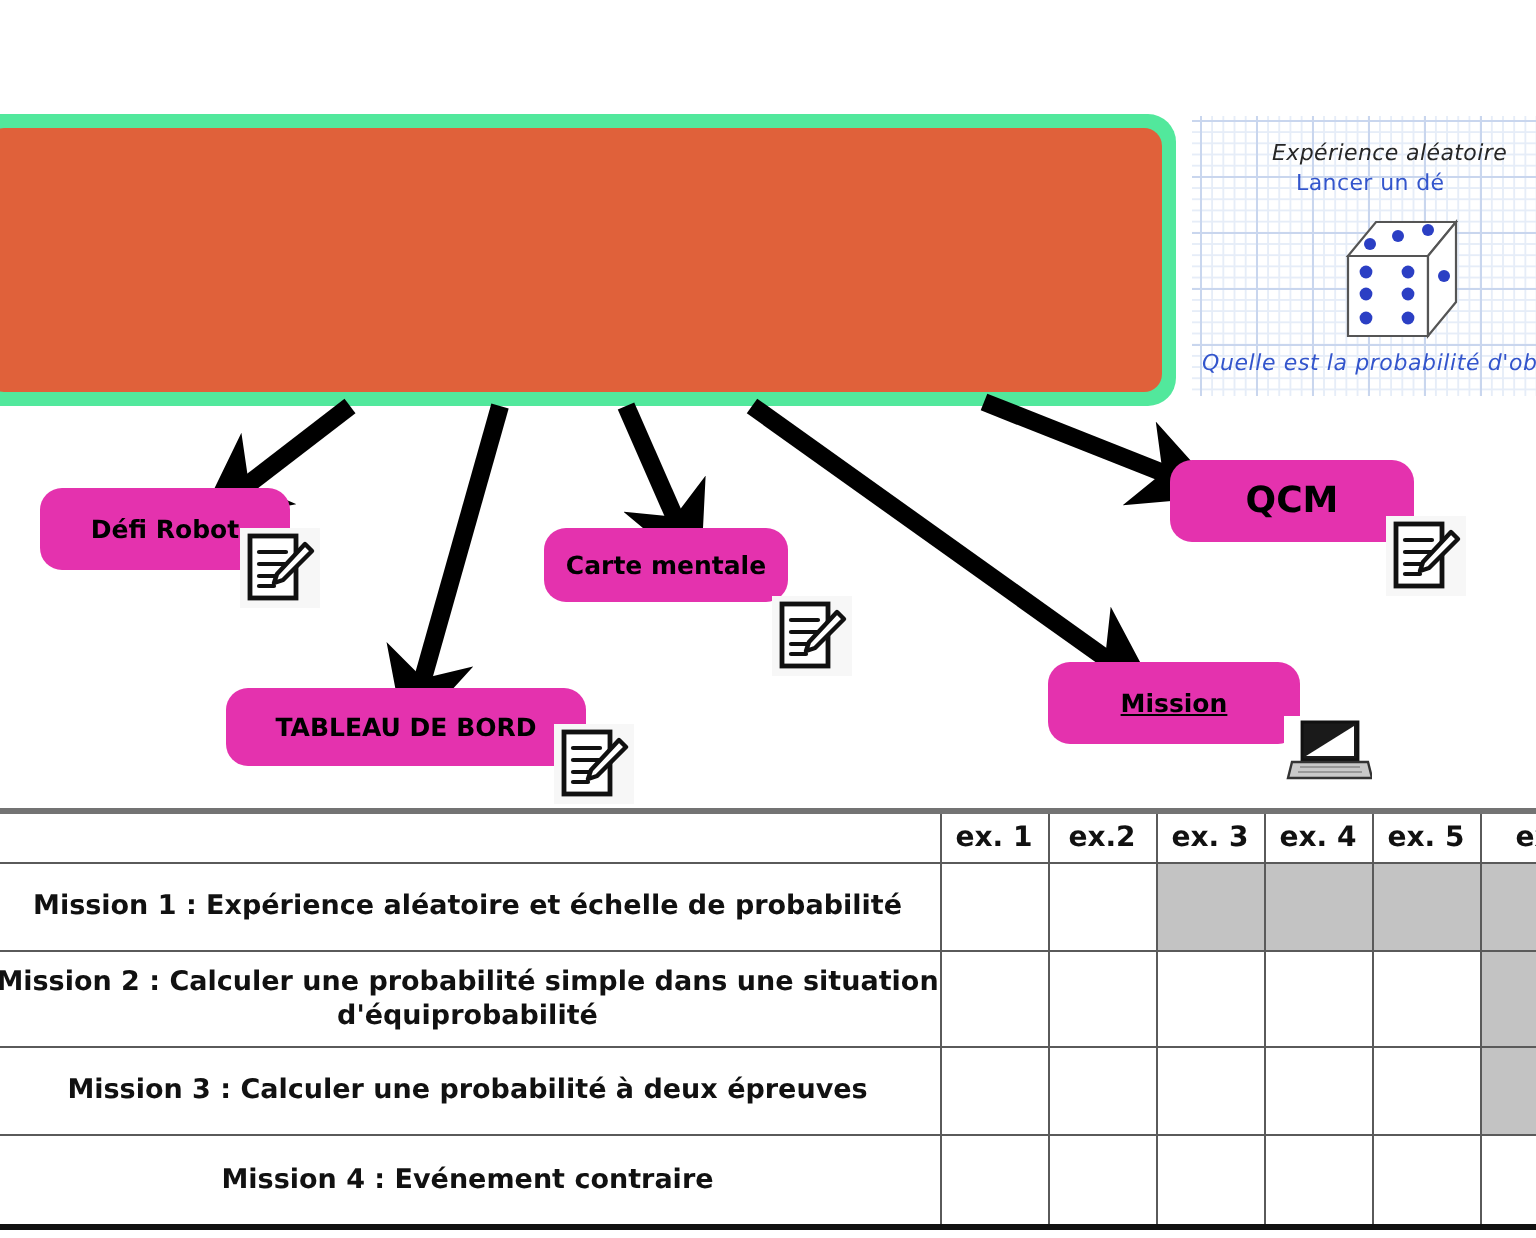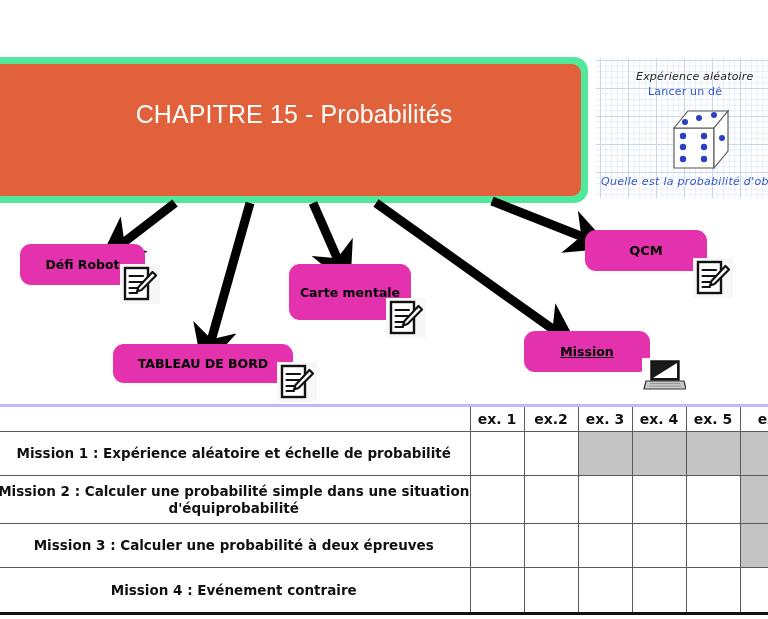--- a/index.html
+++ b/index.html
@@ -114,22 +114,22 @@
     display: flex;
     align-items: center;
     justify-content: center;
     color: #000000;
     font-weight: bold;
     font-family: "DejaVu Sans", sans-serif;
     box-sizing: border-box;
   }
   #pill-defi      { left: 20px;  top: 244px; width: 125px; height: 41px; font-size: 12.5px; }
   #pill-tableau   { left: 113px; top: 344px; width: 180px; height: 39px; font-size: 12.5px; }
-  #pill-carte     { left: 289px; top: 264px; width: 122px; height: 56px; font-size: 12.5px; }
-  #pill-qcm       { left: 585px; top: 230px; width: 122px; height: 41px; font-size: 13px; }
+  #pill-carte     { left: 272px; top: 264px; width: 122px; height: 37px; font-size: 12.5px; }
+  #pill-qcm       { left: 585px; top: 230px; width: 122px; height: 41px; font-size: 18px; }
   #pill-genially  { left: 524px; top: 331px; width: 126px; height: 41px; font-size: 12.5px; }
   #genially-label { text-decoration: underline; }
 
   
   .icon-box {
     position: absolute;
     background: #f7f7f7;
     display: block;
   }
   #icon-defi     { left: 120px; top: 264px; width: 40px; height: 40px; }
@@ -155,21 +155,21 @@
     text-align: center;
     vertical-align: middle;
     font-size: 13.5px;
     font-weight: bold;
     color: #111111;
     box-sizing: border-box;
   }
   #plan-table thead th {
     height: 26px;
     font-size: 14px;
-    border-top: 3px solid #c4b5fd;
+    border-top: 3px solid #737373;
     background: #ffffff;
   }
   #plan-table thead th.corner { border-left: none; border-right: 1px solid #5a5a5a; }
   #plan-table tbody tr:last-child td { border-bottom: 3px solid #111111; }
   .mission-cell {
     text-align: center;
     padding: 4px 2px;
     line-height: 1.25;
     white-space: nowrap;
     overflow: visible;
@@ -181,21 +181,20 @@
   .r4 td { height: 46px; }
   .grey { background: #c3c3c3; }
   .exw { width: 54px; }
   .missw { width: 472px; }
 </style>
 </head>
 <body>
 
 <div id="banner">
   <div id="banner-inner">
-    <div class="banner-line" id="banner-title">CHAPITRE 15 - Probabilités</div>
   </div>
 </div>
 
 <div id="die-card">
   <div id="die-grid"></div>
   <div class="hw" id="hw-top">Expérience aléatoire</div>
   <div class="hw" id="hw-sub">Lancer un dé</div>
   <svg id="die-svg" width="172" height="140" viewBox="0 0 172 140">
 
     <polygon points="78,70 78,110 118,110 118,70" fill="#ffffff" stroke="#555" stroke-width="1.1"></polygon>

